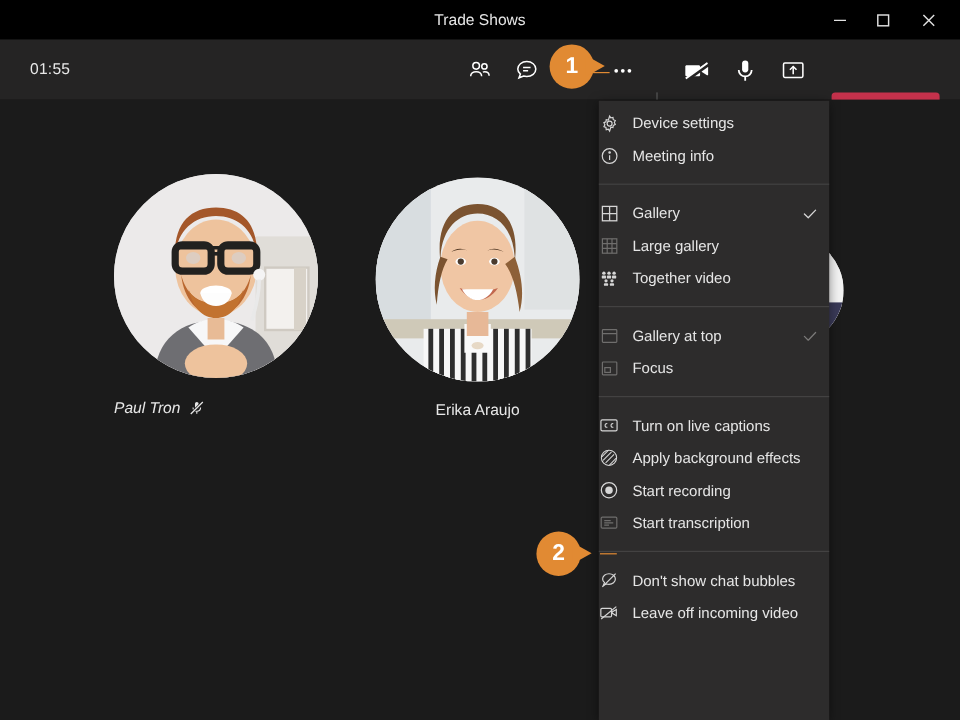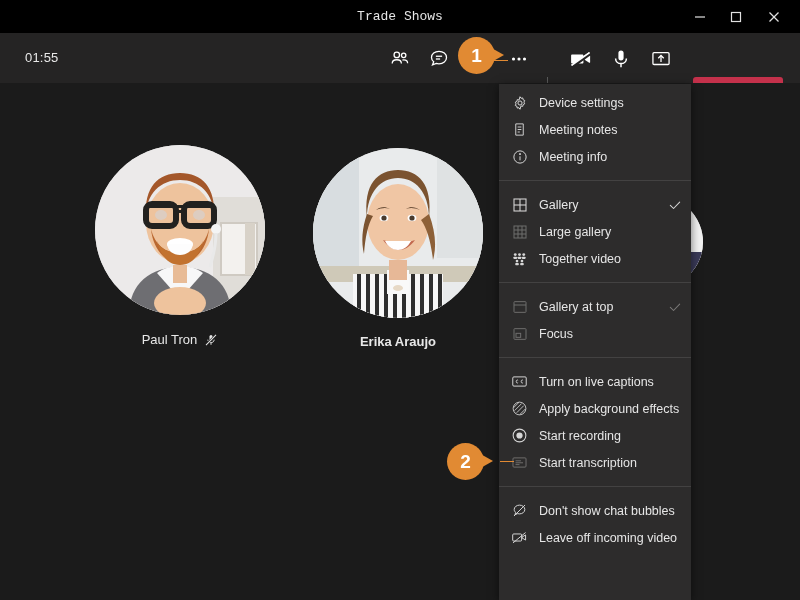--- a/index.html
+++ b/index.html
@@ -8,21 +8,20 @@
     background: #1b1b1b;
     font-family: "Liberation Sans", sans-serif;
     overflow: hidden;
   }
   #app { position: relative; width: 800px; height: 600px; background: #1b1b1b; }
 
   
   .titlebar {
     position: absolute; left: 0; top: 0; width: 800px; height: 33px;
     background: #000000;
-    font-family: Liberation Mono, monospace;
   }
   .titlebar-title {
     position: absolute; left: 0; top: 0; width: 800px; height: 33px;
     line-height: 33px; text-align: center;
     color: #e6e6e6; font-size: 13px;
   }
   .win-btn {
     position: absolute; top: 0; width: 40px; height: 33px;
     display: flex; align-items: center; justify-content: center;
     color: #e1e1e1;
@@ -79,21 +78,21 @@
     display: flex; align-items: center; gap: 7px; white-space: nowrap;
   }
 
   
   .menu {
     position: absolute; left: 499px; top: 84px; width: 192px; height: 516px;
     background: #2d2c2c; box-shadow: 0 2px 9px rgba(0,0,0,.55);
   }
   .mi {
     position: relative; height: 27px; display: flex; align-items: center;
-    padding-left: 12px; color: #e6e6e6; font-size: 12.5px; white-space: nowrap;
+    color: #e6e6e6; font-size: 12.5px; white-space: nowrap;
   }
   .mi.disabled { color: #e5e5e5; }
   .mi .mi-ico {
     width: 17px; height: 17px; margin-right: 11px; flex: 0 0 17px;
     display: flex; align-items: center; justify-content: center;
     color: #d6d6d6;
   }
   .mi.disabled .mi-ico { color: #6f6e6d; }
   .mi .mi-check {
     position: absolute; right: 9px; top: 0; height: 27px;
@@ -244,21 +243,21 @@
         <rect x="51" y="59" width="30" height="22" rx="6" fill="none" stroke="#22211f" stroke-width="6"></rect>
         <rect x="89" y="59" width="30" height="22" rx="6" fill="none" stroke="#22211f" stroke-width="6"></rect>
         <rect x="81" y="65" width="8" height="3" fill="#22211f"></rect>
         <ellipse cx="66" cy="70" rx="6" ry="5" fill="#cfd6de" opacity=".55"></ellipse>
         <ellipse cx="104" cy="70" rx="6" ry="5" fill="#cfd6de" opacity=".55"></ellipse>
         <circle cx="121" cy="84" r="5" fill="#f4f4f4"></circle>
         <path d="M121 88c0 16-4 26-6 34" stroke="#e9e9e9" stroke-width="3" fill="none"></path>
         <ellipse cx="85" cy="158" rx="26" ry="16" fill="#eec39d"></ellipse>
       </svg>
     </div>
-    <div class="pname" style="left:95px; top:248px; width:170px; justify-content:center;">
+    <div class="pname" style="left:95px; top:248px; width:170px; justify-content:flex-start;font-style:italic;">
       <span>Paul Tron</span>
       <svg width="14" height="14" viewBox="0 0 24 24">
         <rect x="9.4" y="3.4" width="5.2" height="10" rx="2.6" fill="#e6e6e6"></rect>
         <path d="M6.6 11.4c0 3 2.4 5.2 5.4 5.2s5.4-2.2 5.4-5.2" fill="none" stroke="#e6e6e6" stroke-width="1.6"></path>
         <line x1="12" y1="16.8" x2="12" y2="20.3" stroke="#e6e6e6" stroke-width="1.6"></line>
         <line x1="3.4" y1="20.6" x2="20.6" y2="3.4" stroke="#1b1b1b" stroke-width="4"></line>
         <line x1="3.4" y1="20.6" x2="20.6" y2="3.4" stroke="#e6e6e6" stroke-width="1.8"></line>
       </svg>
     </div>
 
@@ -294,47 +293,36 @@
         <path d="M93 61c4-2 10-1 14 1-4-3-10-4-14-1z" fill="#4d3420"></path>
         <ellipse cx="71" cy="70" rx="4.4" ry="3.2" fill="#fff"></ellipse>
         <ellipse cx="99" cy="70" rx="4.4" ry="3.2" fill="#fff"></ellipse>
         <circle cx="71" cy="70" r="2.6" fill="#4a3b2e"></circle>
         <circle cx="99" cy="70" r="2.6" fill="#4a3b2e"></circle>
         <path d="M70 92c5 7 11 10 16 10s11-3 16-10c-5 2-11 3-16 3s-11-1-16-3z" fill="#c2694f"></path>
         <path d="M72 93h26c-3 6-8 9-13 9s-10-3-13-9z" fill="#fff"></path>
         <ellipse cx="85" cy="140" rx="5" ry="3" fill="#e7d9c6"></ellipse>
       </svg>
     </div>
-    <div class="pname" style="left:313px; top:250px; width:170px; justify-content:center;font-weight:bold;">
+    <div class="pname" style="left:313px; top:250px; width:170px; justify-content:center;">
       <span>Erika Araujo</span>
     </div>
   </div>
 
   <div class="menu">
 
     <div class="mgroup">
       <div class="mi">
         <span class="mi-ico">
           <svg width="16" height="16" viewBox="0 0 24 24" fill="none" stroke="currentColor" stroke-width="1.5">
             <circle cx="12" cy="12" r="3.1"></circle>
             <path d="M12 2.6l1.5 2.3 2.7-.5.4 2.7 2.5 1.1-1.2 2.5 1.2 2.5-2.5 1.1-.4 2.7-2.7-.5L12 21.4l-1.5-2.3-2.7.5-.4-2.7-2.5-1.1 1.2-2.5-1.2-2.5 2.5-1.1.4-2.7 2.7.5z"></path>
           </svg>
         </span>
         <span>Device settings</span>
-      </div>
-      <div class="mi">
-        <span class="mi-ico">
-          <svg width="15" height="15" viewBox="0 0 24 24" fill="none" stroke="currentColor" stroke-width="1.5">
-            <path d="M6 3h12v18H6z"></path>
-            <line x1="9" y1="8" x2="15" y2="8"></line>
-              <line x1="9" y1="12" x2="15" y2="12"></line>
-              <line x1="9" y1="16" x2="12.5" y2="16"></line>
-          </svg>
-        </span>
-        <span>Meeting notes</span>
       </div>
       <div class="mi">
         <span class="mi-ico">
           <svg width="16" height="16" viewBox="0 0 24 24" fill="none" stroke="currentColor" stroke-width="1.5">
             <circle cx="12" cy="12" r="9.2"></circle>
               <line x1="12" y1="11" x2="12" y2="17"></line>
               <circle cx="12" cy="7.6" r=".9" fill="currentColor"></circle>
           </svg>
         </span>
         <span>Meeting info</span>

